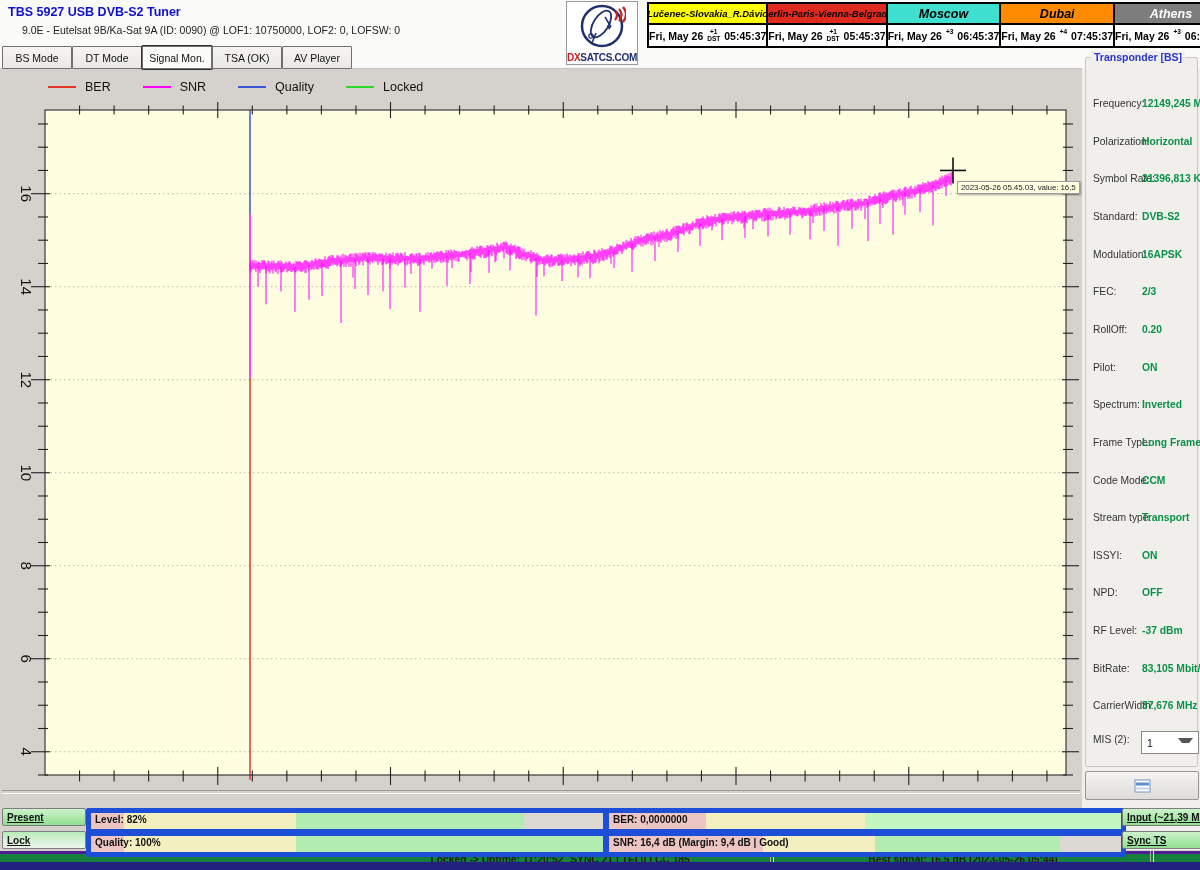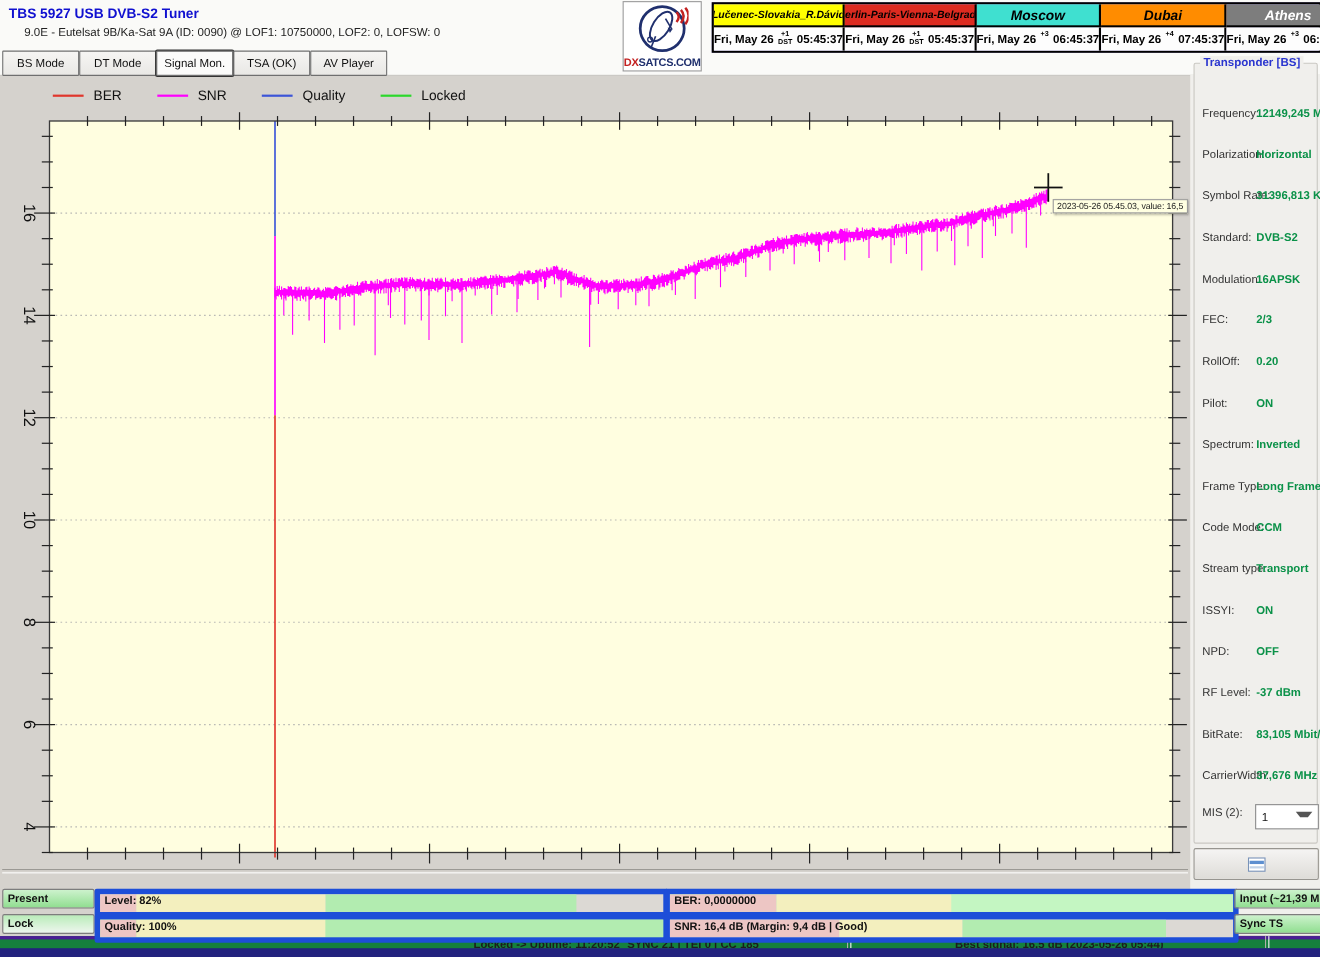--- a/index.html
+++ b/index.html
@@ -9,21 +9,21 @@
   
   #header{left:0;top:0;width:1200px;height:68px;background:#fafaf8;border-bottom:1px solid #c7c5c0;}
   #app-title{left:8px;top:5px;font-size:12.5px;font-weight:bold;color:#1010d0;white-space:nowrap;}
   #app-subtitle{left:22px;top:24px;font-size:10.5px;color:#222;white-space:nowrap;}
   
   #logo{left:566px;top:1px;width:70px;height:62px;background:#fff;border:1px solid #9a9a9a;z-index:9;text-align:center;}
   #logo-text{position:absolute;left:0;right:0;bottom:1px;font-size:10px;font-weight:bold;letter-spacing:-0.3px;}
   #logo-text .red{color:#c32222;} #logo-text .blue{color:#20306e;}
   
   #clocks{left:647px;top:2px;width:550px;height:42px;display:grid;grid-template-columns:repeat(5,1fr);
-          grid-template-rows:21px 21px;border:2px solid #000;background:#c4b5fd;grid-gap:0;box-sizing:content-box;}
+          grid-template-rows:21px 21px;border:2px solid #000;background:#4d7c0f;grid-gap:0;box-sizing:content-box;}
   .clock-name{display:flex;align-items:center;justify-content:center;font-weight:bold;font-style:italic;
               border-right:2px solid #000;border-bottom:2px solid #000;white-space:nowrap;overflow:hidden;}
   .clock-time{background:#fdfdfd;display:flex;align-items:center;justify-content:center;gap:4px;
               border-right:2px solid #000;font-size:10.5px;font-weight:bold;color:#000;white-space:nowrap;}
   .clock-name:nth-child(5n), .clock-time:last-child{border-right:none;}
   .off-stack{display:inline-flex;flex-direction:column;align-items:center;font-size:6.5px;line-height:6.5px;font-weight:bold;}
   
   .tab{top:46px;height:21px;width:68px;background:linear-gradient(#f6f5f3,#e9e8e5);border:1px solid #6f6f6f;
        border-radius:1px;font-size:10.5px;color:#111;display:flex;align-items:center;justify-content:center;cursor:default;}
   .tab.active{background:#fbfbfa;box-shadow:0 0 0 1px #333;}
@@ -40,21 +40,21 @@
   .tp-label{position:absolute;left:7px;font-size:10.3px;color:#333;white-space:nowrap;}
   .tp-value{position:absolute;left:56px;font-size:10.3px;font-weight:bold;color:#0a9148;white-space:nowrap;}
   #mis-select{left:55px;top:673px;width:56px;height:21px;background:#fff;border:1px solid #8a8a8a;
               display:flex;align-items:center;font-size:10.5px;color:#111;}
   #mis-value{margin-left:5px;flex:1;}
   #mis-chevron{width:7px;height:5px;margin-right:5px;border-left:4px solid transparent;border-right:4px solid transparent;border-top:5px solid #555;}
   #panel-button{left:1085px;top:771px;width:112px;height:27px;background:linear-gradient(#f5f4f3,#dedcd8);
                 border:1px solid #979590;border-radius:2px;display:flex;align-items:center;justify-content:center;}
   
   .badge{height:16px;border:1px solid #7d7d7d;border-radius:2px;font-size:10px;font-weight:600;color:#111;
-         display:flex;align-items:center;padding-left:4px;white-space:nowrap;overflow:hidden;}
+         display:flex;align-items:center;padding-left:4px;white-space:nowrap;overflow:hidden;text-decoration:underline;}
   .gbar{height:16px;border:5px solid #1d4ed8;border-radius:2px;background:#dcd9d4;position:absolute;overflow:hidden;}
   .gzone{position:absolute;top:0;bottom:0;}
   .gtext{position:absolute;left:4px;top:1px;font-size:10px;font-weight:600;color:#111;white-space:nowrap;}
   
   #chart-groove{left:2px;top:790px;width:1078px;height:2px;border-top:1px solid #9b9994;border-bottom:1px solid #fdfdfc;}
   
   #statusbar{left:0;top:851px;width:1200px;height:11px;background:#15803d;border-top:3px solid #4c1d95;}
   .sb-text{position:absolute;top:0px;transform:translateX(-50%);font-size:10.3px;font-weight:600;color:#1c1c1c;white-space:nowrap;}
   .sb-sep{position:absolute;top:851px;width:2px;height:11px;border-left:1px solid #b0aea9;border-right:1px solid #fbfbfa;}
   #navy-strip{left:0;top:862px;width:1200px;height:8px;background:#22227e;}

